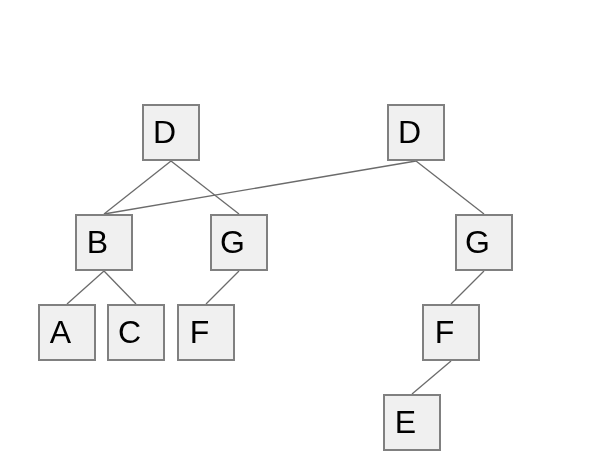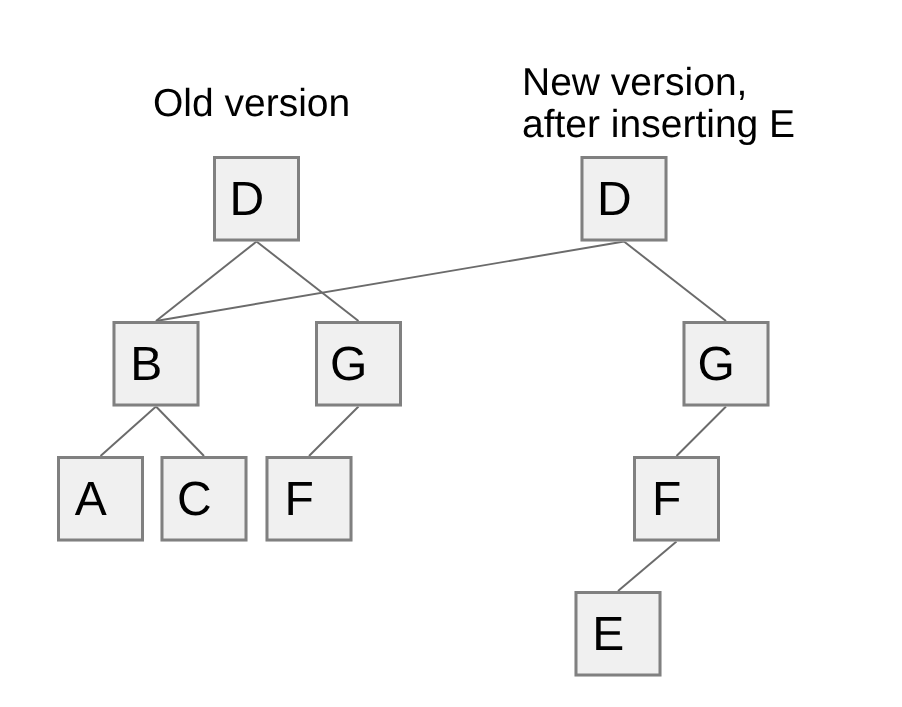--- a/index.html
+++ b/index.html
@@ -55,23 +55,20 @@
       <line x1="171" y1="161" x2="104" y2="214"></line>
       <line x1="171" y1="161" x2="239" y2="214"></line>
       <line x1="104" y1="271" x2="67" y2="304"></line>
       <line x1="104" y1="271" x2="136" y2="304"></line>
       <line x1="239" y1="271" x2="206" y2="304"></line>
       <line x1="416" y1="161" x2="104" y2="214"></line>
       <line x1="416" y1="161" x2="484" y2="214"></line>
       <line x1="484" y1="271" x2="451" y2="304"></line>
       <line x1="451" y1="361" x2="412" y2="394"></line>
     </svg>
-  <div class="title" style="left:102px; top:54px;">Old version</div>
-  <div class="title" style="left:348px; top:40px;">New version,
-after inserting E</div>
 <div class="node" style="left: 142px; top: 104px;">D</div>
     <div class="node" style="left: 387px; top: 104px;">D</div>
     <div class="node" style="left: 75px; top: 214px;">B</div>
     <div class="node" style="left: 210px; top: 214px;">G</div>
     <div class="node" style="left: 455px; top: 214px;">G</div>
     <div class="node" style="left: 38px; top: 304px;">A</div>
     <div class="node" style="left: 107px; top: 304px;">C</div>
     <div class="node" style="left: 177px; top: 304px;">F</div>
     <div class="node" style="left: 422px; top: 304px;">F</div>
     <div class="node" style="left: 383px; top: 394px;">E</div>

